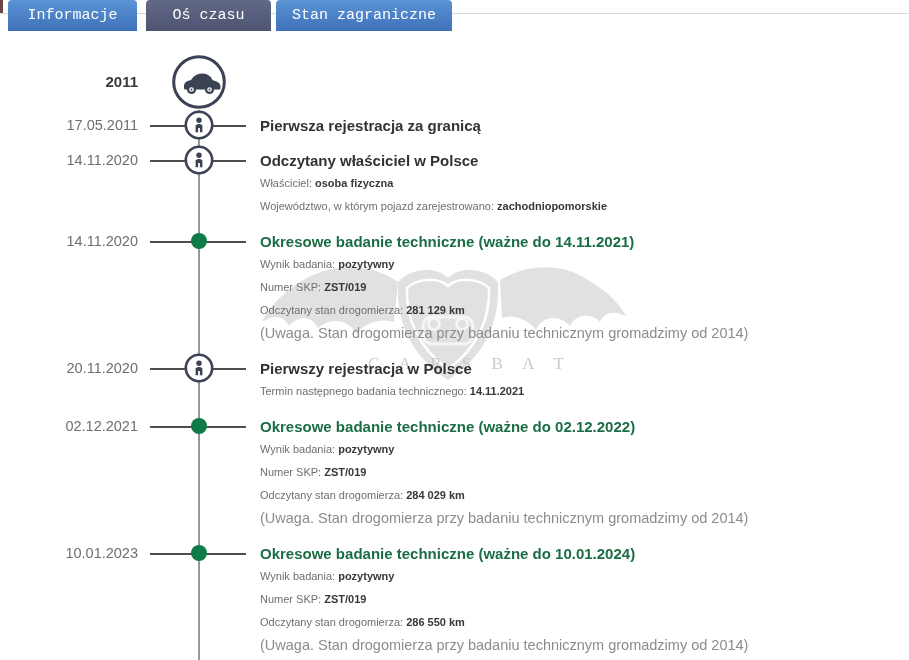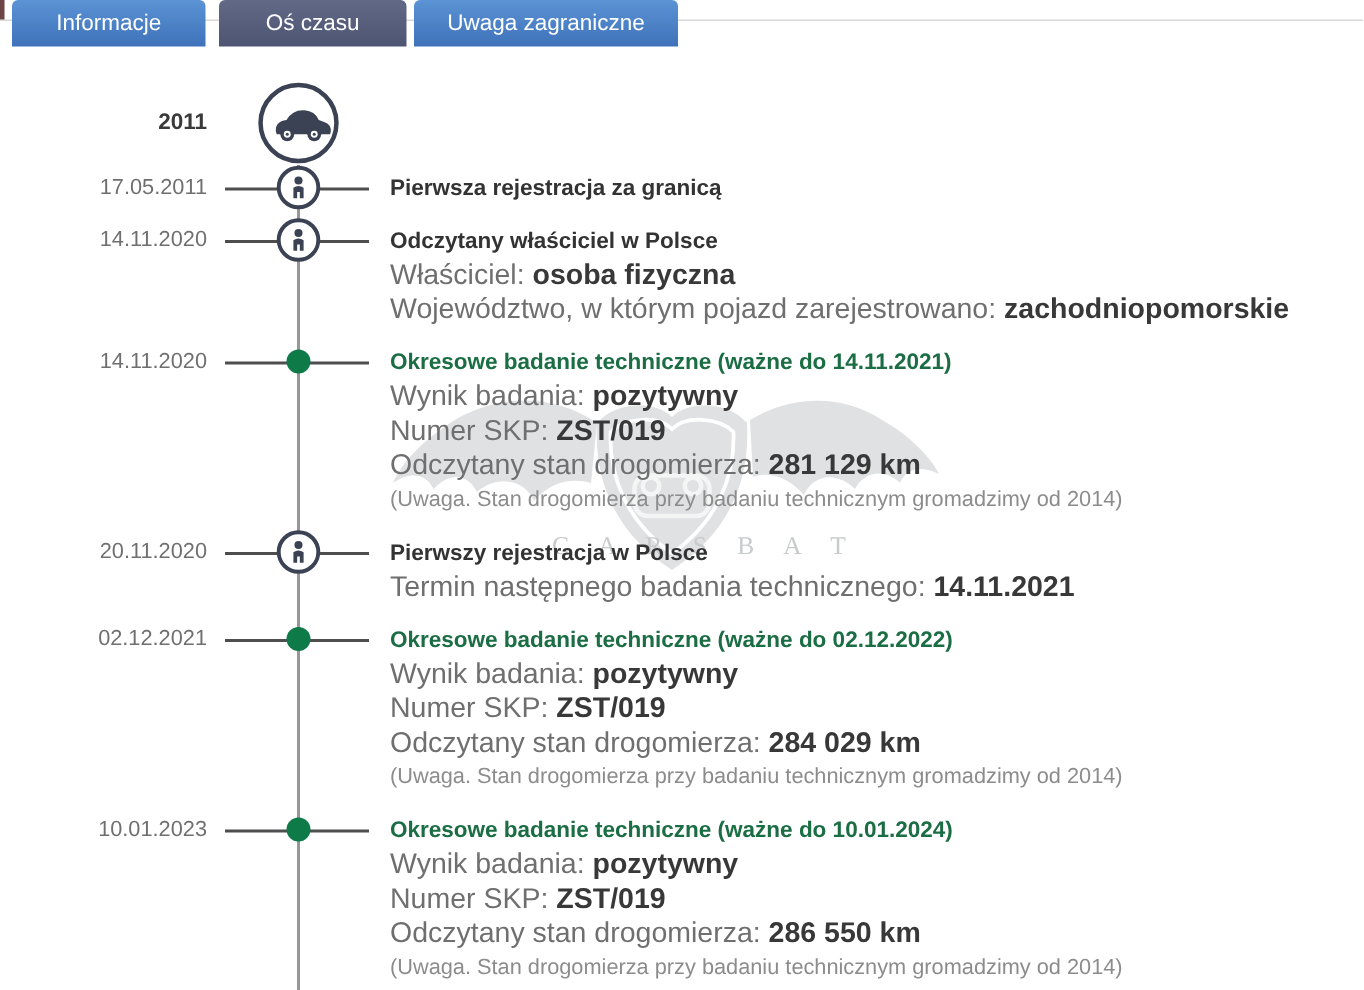--- a/index.html
+++ b/index.html
@@ -5,21 +5,21 @@
   html,body{margin:0;padding:0;background:#fff;}
   .page{position:relative;width:909px;height:660px;background:#fff;overflow:hidden;
         font-family:"Liberation Sans",sans-serif;}
   
   .hairline{position:absolute;top:13px;left:0;width:909px;height:1px;background:#d8d8d8;z-index:0;}
   .corner-artifact{position:absolute;top:0;left:0;width:3px;height:13px;background:#6e4545;z-index:1;}
   
   .tabbar{position:relative;z-index:2;display:flex;padding-left:8px;height:31px;}
   .tab{height:31px;line-height:31px;text-align:center;color:#fff;font-size:15px;
        border-radius:4px 4px 0 0;background:linear-gradient(180deg,#5b93d4 0%,#3f72ba 100%);
-       cursor:pointer;white-space:nowrap;}
+       cursor:pointer;white-space:nowrap;font-family:Liberation Mono, monospace;}
   .tab:nth-child(1){width:129px;}
   .tab:nth-child(2){width:125px;margin-left:9px;}
   .tab:nth-child(3){width:176px;margin-left:5px;}
   .tab--active{background:linear-gradient(180deg,#616986 0%,#4d5573 100%);}
   
   .watermark{position:absolute;left:258px;top:256px;width:380px;height:130px;z-index:0;pointer-events:none;}
   
   .vline{position:absolute;left:198px;top:110px;width:2px;height:550px;background:#979797;z-index:0;}
   
   .timeline{position:relative;z-index:1;padding-top:23px;}
@@ -31,35 +31,35 @@
   .connector{position:absolute;left:12px;right:14px;top:11px;height:1.5px;background:#4e4e4e;}
   .icon-wrap{position:absolute;}
   .icon-wrap--car{top:0;left:calc(50% - 28px);}
   .icon-wrap--person{top:-4px;left:calc(50% - 15px);}
   .icon-wrap--dot{top:3px;left:calc(50% - 8px);}
   .dot{display:block;width:16px;height:16px;border-radius:50%;background:#0e7a48;}
   .content-col{flex:1;min-width:0;}
   .title{font-weight:700;color:#333;font-size:15px;line-height:23px;white-space:nowrap;}
   .event--car .title{line-height:56px;}
   .title--green{color:#1b6d44;}
-  .detail-line{font-size:19px;line-height:23px;color:#6f6f6f;white-space:nowrap;}
+  .detail-line{font-size:11px;line-height:23px;color:#6f6f6f;white-space:nowrap;}
   .detail-line .val{font-weight:700;color:#383838;}
   .note-line{font-size:14.5px;line-height:23px;color:#8c8c8c;white-space:nowrap;}
 </style>
 </head>
 <body>
 
 <div class="page">
   <div class="hairline"></div>
   <div class="corner-artifact"></div>
 
   <div class="tabbar" id="tabbar">
       <div class="tab">Informacje</div>
       <div class="tab tab--active">Oś czasu</div>
-      <div class="tab">Uwaga zagraniczne</div>
+      <div class="tab">Stan zagraniczne</div>
     </div>
 
   <div class="watermark">
     <svg width="380" height="130" viewBox="0 0 380 130" xmlns="http://www.w3.org/2000/svg">
       <g>
         <path d="M140 26 C108 4 70 8 42 26 C24 38 10 52 4 66 C16 58 26 60 31 70 C42 58 54 60 60 72 C74 60 92 64 98 78 C108 66 122 62 136 66 Z" fill="#dfe1e2"></path>
         <path d="M242 24 C272 6 306 8 330 24 C348 34 362 48 368 60 C356 54 346 56 342 66 C332 56 318 58 312 70 C300 58 284 60 278 74 C268 62 254 58 244 62 Z" fill="#dfe1e2"></path>
       </g>
       <g>
         <path d="M190 22 C178 10 152 12 140 26 C138 62 150 98 190 124 C230 98 242 62 240 26 C228 12 202 10 190 22 Z" fill="#dfe1e2"></path>

